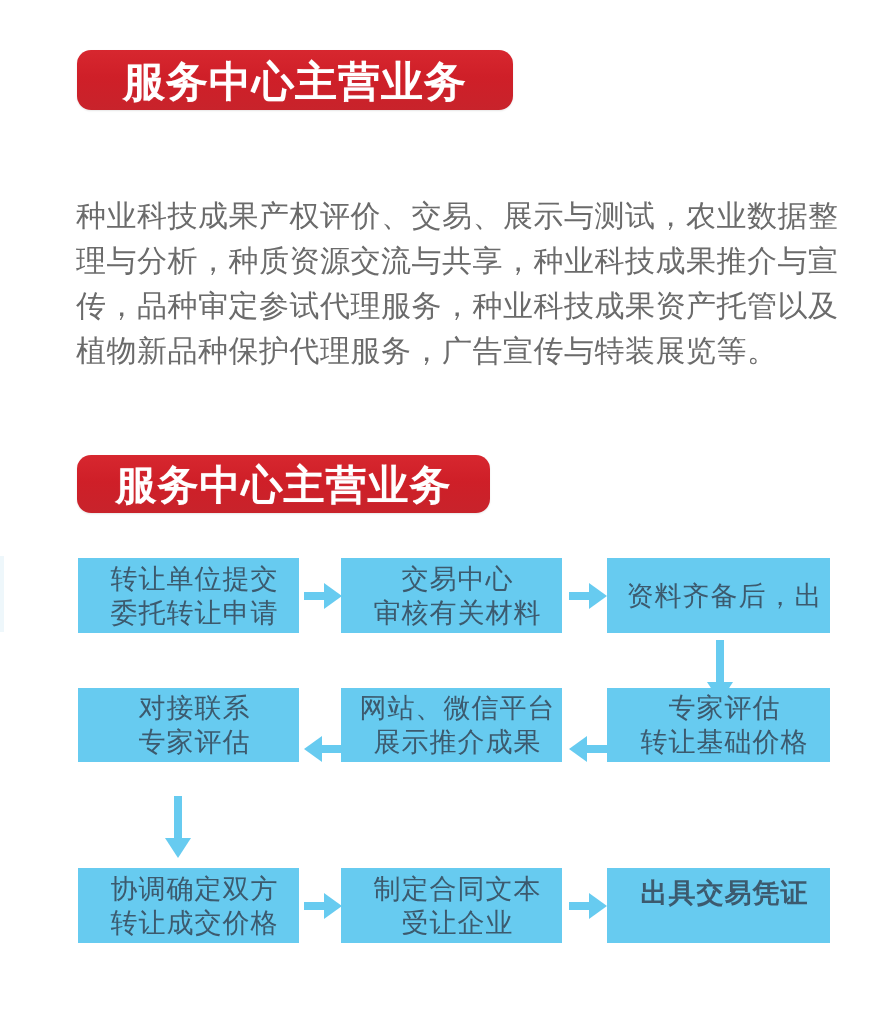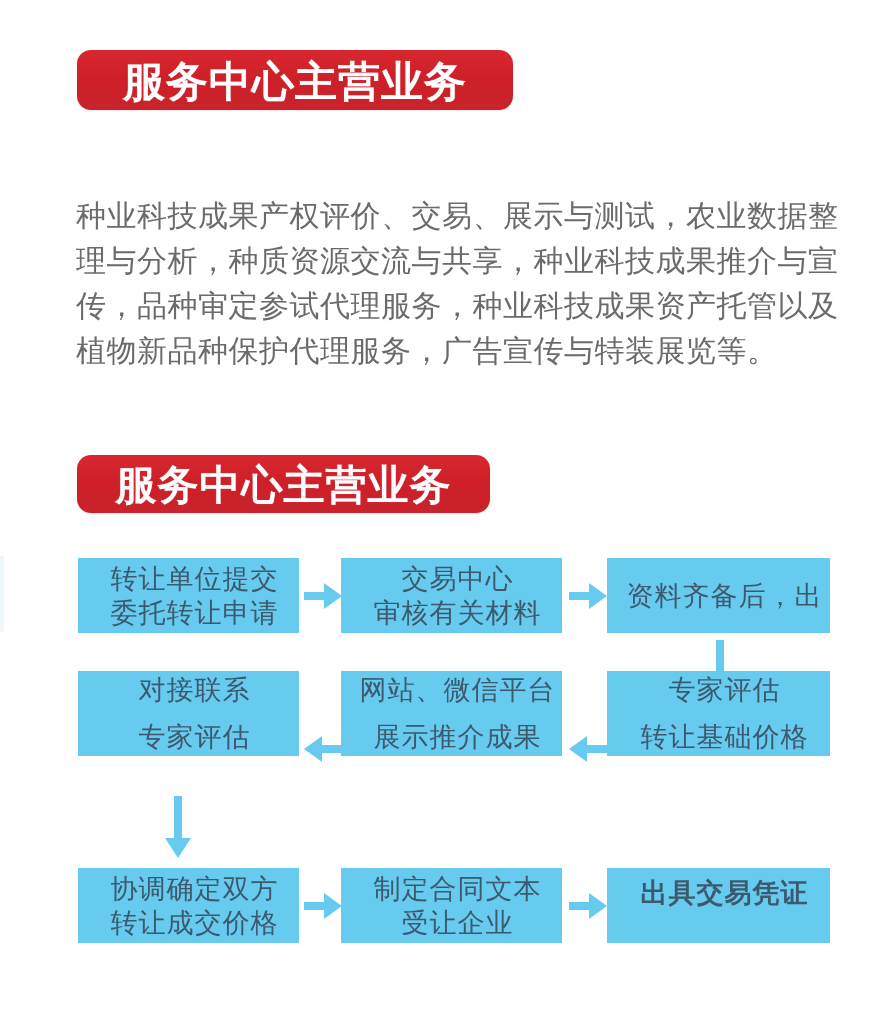--- a/index.html
+++ b/index.html
@@ -104,21 +104,21 @@
     padding-top: 8px;
     font-weight: bold;
   }
 
   
   .col-l { left: 78px;  width: 221px; }
   .col-m { left: 341px; width: 221px; }
   .col-r { left: 607px; width: 223px; }
 
   .row-1 { top: 558px;  height: 75px; }
-  .row-2 { top: 671px;  height: 85px; justify-content: space-between; }
+  .row-2 { top: 688px;  height: 74px; }
   .row-3 { top: 868px;  height: 75px; }
 
   
   .arrow-h {
     position: absolute;
     width: 38px;
     height: 26px;
     pointer-events: auto;
   }
   .arrow-h .shaft {

